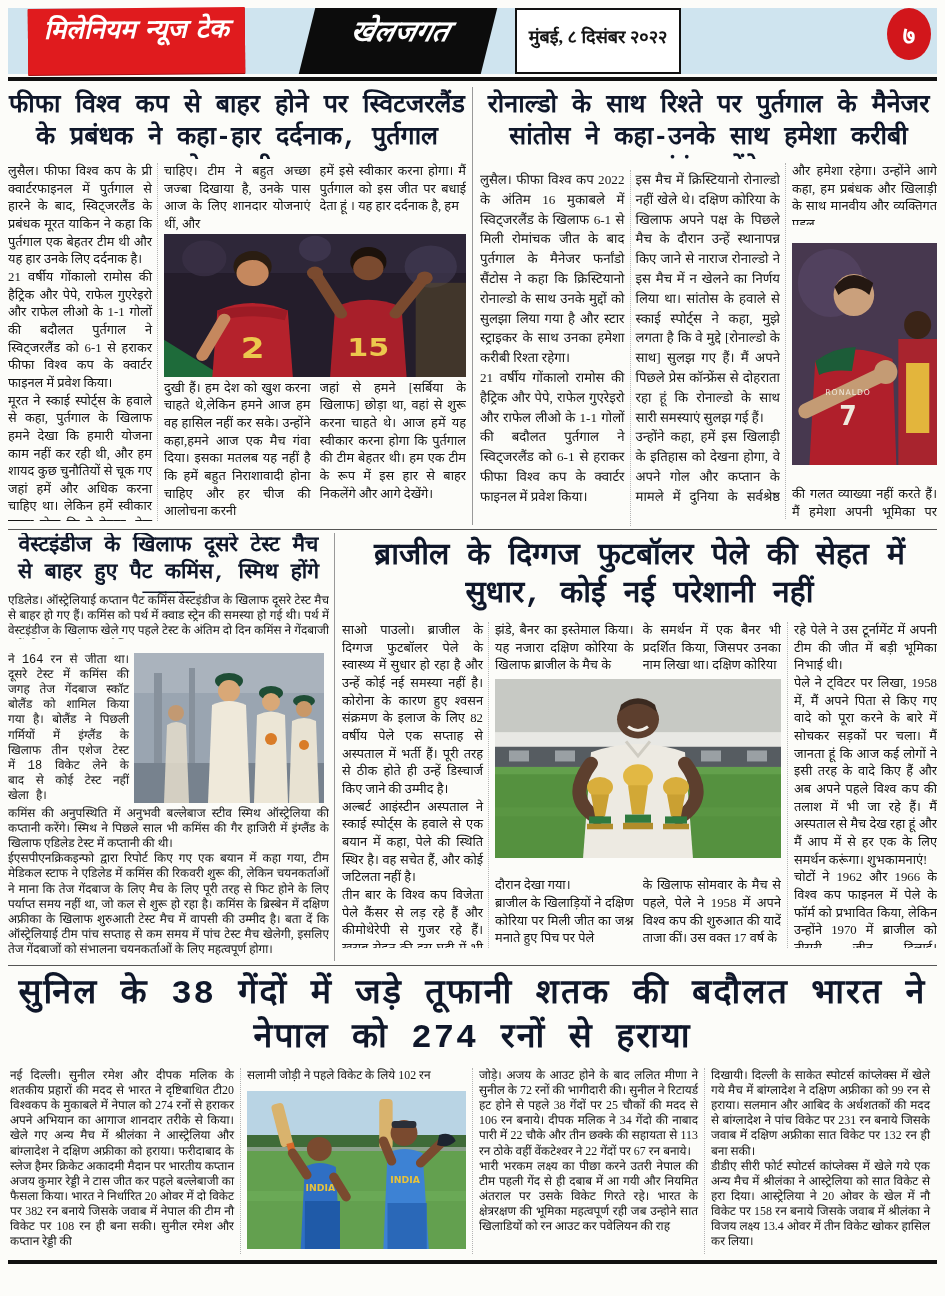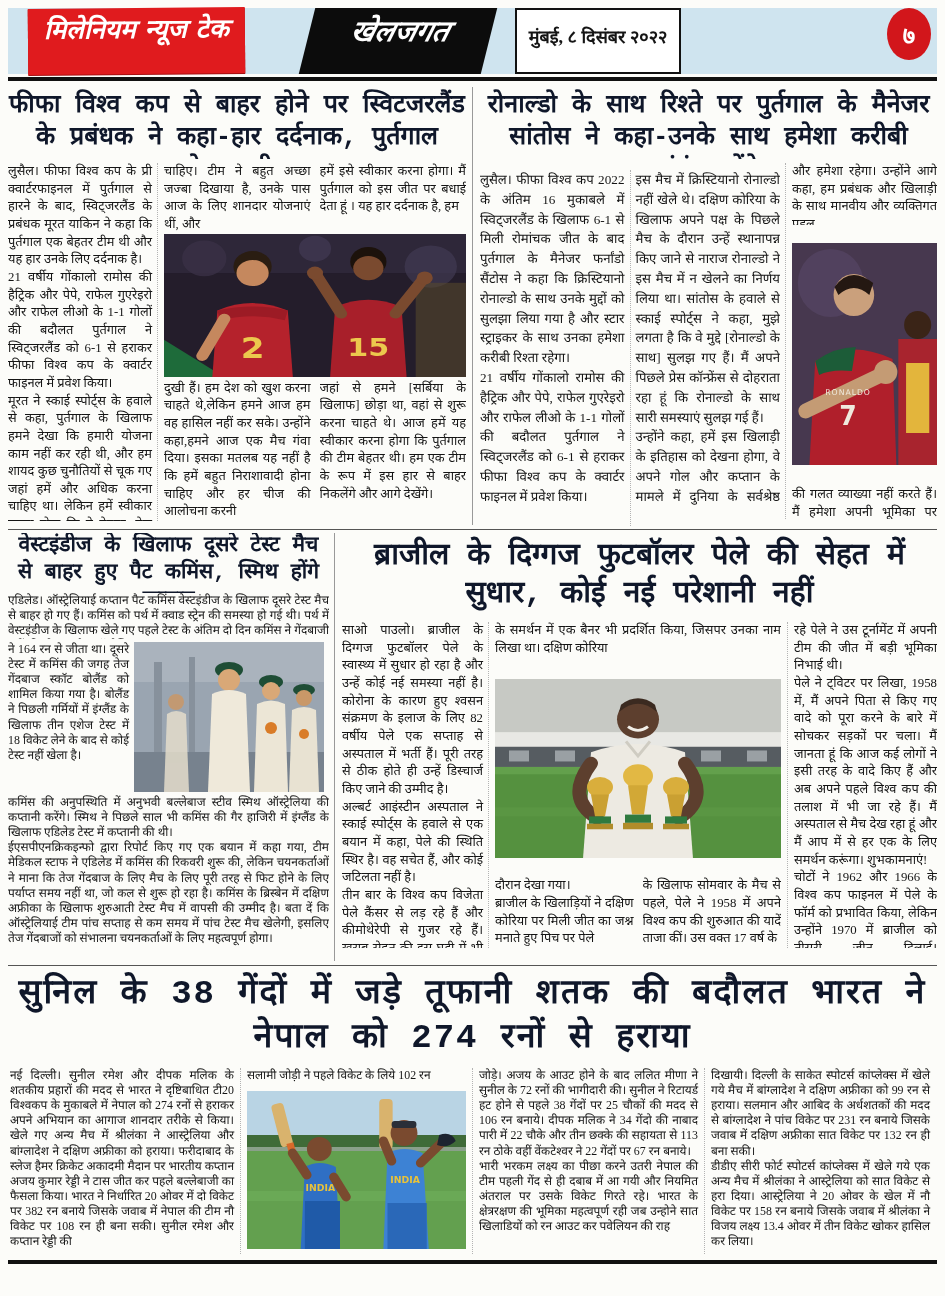--- a/index.html
+++ b/index.html
@@ -69,21 +69,21 @@
              display:flex; flex-direction:column; height:100%;gap:18px; }
   .ron-side .top{ height:62px; }
   .ron-side .bot{ flex:1; margin-top:3px; }
 
   .hrule{ height:1px; background:#555; margin:4px 0 3px; }
 
   
   .row2{ display:flex; height:428px; }
   .art-cummins{ width:326px; padding-right:5px; }
   .cum-intro{ height:46px; }
-  .cum-wrap{ display:flex; height:150px; margin-top:3px; }
+  .cum-wrap{ display:flex; height:150px; margin-top:14px;font-family:Liberation Mono, monospace; }
   .cum-left{ width:126px; padding-right:5px; height:100%; }
   .cum-rest{ margin-top:3px; height:168px; }
   .art-pele{ flex:1; border-left:1px solid #999; padding-left:7px; }
   .pele-body{ display:flex; height:326px; margin-top:3px; }
   .pele-col1{ width:147px; padding-right:5px; border-right:1px dotted #b3b3b3; height:100%; }
   .pele-mid{ width:298px; display:flex; flex-direction:column; padding:0 6px; height:100%; }
   .pele-mid .top{ height:62px; }
   .pele-mid .bot{ flex:1; margin-top:19px;align-items:center; }
   .pele-col4{ flex:1; border-left:1px dotted #b3b3b3; padding-left:6px; height:100%; }
 
@@ -244,20 +244,21 @@
       </article>
 
       <article class="art-pele">
         <h2 class="hl hl-pele">ब्राजील के दिग्गज फुटबॉलर पेले की सेहत में सुधार, कोई नई परेशानी नहीं</h2>
         <div class="pele-body">
           <div class="bt pele-col1">साओ पाउलो। ब्राजील के दिग्गज फुटबॉलर पेले के स्वास्थ्य में सुधार हो रहा है और उन्हें कोई नई समस्या नहीं है। कोरोना के कारण हुए श्वसन संक्रमण के इलाज के लिए 82 वर्षीय पेले एक सप्ताह से अस्पताल में भर्ती हैं। पूरी तरह से ठीक होते ही उन्हें डिस्चार्ज किए जाने की उम्मीद है।
 अल्बर्ट आइंस्टीन अस्पताल ने स्काई स्पोर्ट्स के हवाले से एक बयान में कहा, पेले की स्थिति स्थिर है। वह सचेत हैं, और कोई जटिलता नहीं है।
 तीन बार के विश्व कप विजेता पेले कैंसर से लड़ रहे हैं और कीमोथेरेपी से गुजर रहे हैं। खराब सेहत की इस घड़ी में भी पेले को अपने प्रशंसकों का भरपूर प्यार मिल रहा है। फीफा विश्व कप के दौरान कतर में, प्रशंसकों ने पांच बार के चैंपियन के लिए शर्ट,</div>
           <div class="pele-mid">
             <div class="minirow top">
+              <div class="bt">झंडे, बैनर का इस्तेमाल किया। यह नजारा दक्षिण कोरिया के खिलाफ ब्राजील के मैच के</div>
               <div class="bt">के समर्थन में एक बैनर भी प्रदर्शित किया, जिसपर उनका नाम लिखा था। दक्षिण कोरिया</div>
             </div>
 
             <svg class="photo" width="100%" height="196" viewBox="0 0 286 196" preserveAspectRatio="none">
               <rect width="286" height="196" fill="#c7c9c4"></rect>
               <rect y="58" width="286" height="16" fill="#e8e8e4"></rect>
               <rect y="74" width="286" height="22" fill="#565c61"></rect>
               <rect x="14" y="78" width="20" height="12" fill="#9aa0a4"></rect>
               <rect x="60" y="78" width="20" height="12" fill="#9aa0a4"></rect>
               <rect x="206" y="78" width="20" height="12" fill="#9aa0a4"></rect>

